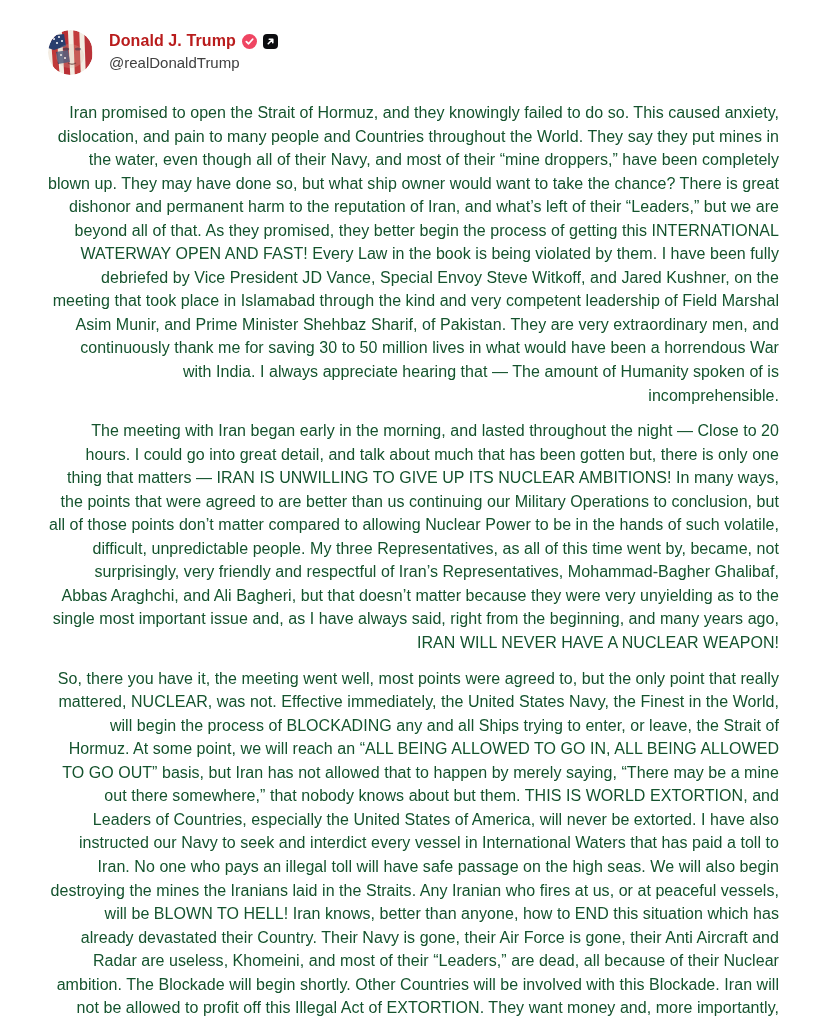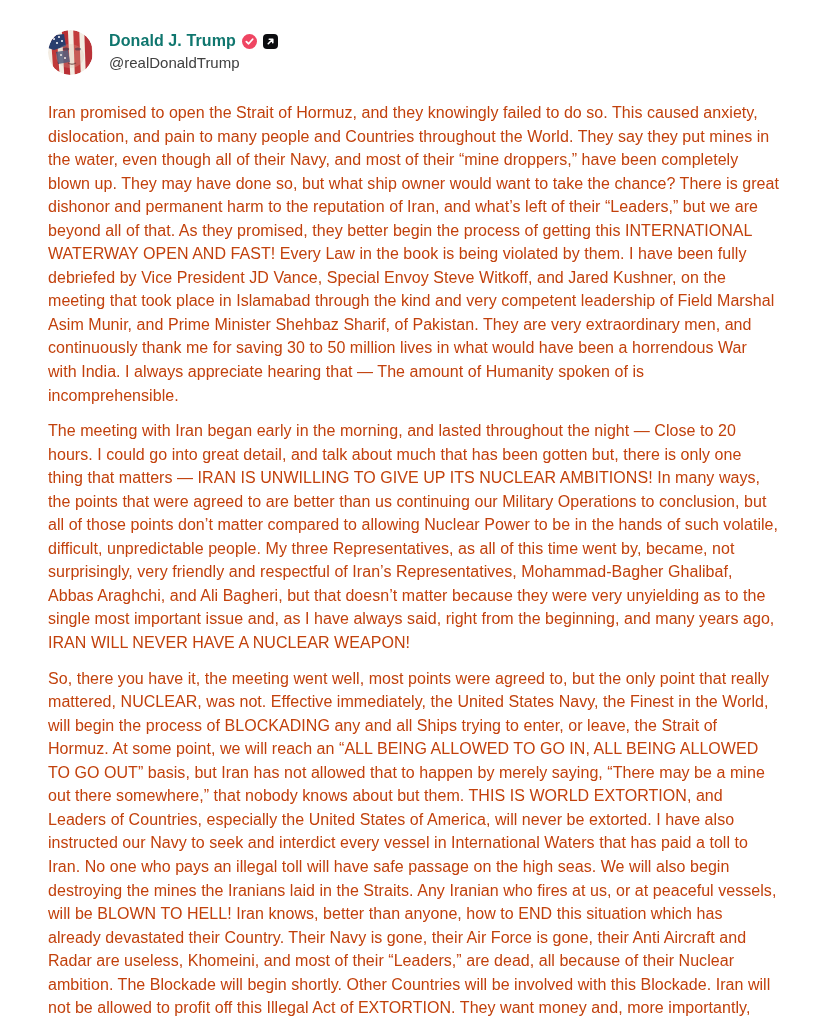--- a/index.html
+++ b/index.html
@@ -31,21 +31,21 @@
     padding-top: 2px;
   }
   .name-row {
     display: flex;
     align-items: center;
     gap: 6px;
   }
   .display-name {
     font-size: 16px;
     font-weight: bold;
-    color: #0f766e;
+    color: #b91c1c;
     letter-spacing: 0.1px;
     cursor: pointer;
   }
   .badge {
     display: inline-flex;
     align-items: center;
     justify-content: center;
     width: 15px;
     height: 15px;
     flex: 0 0 auto;
@@ -61,24 +61,24 @@
   .handle {
     margin-top: 4px;
     font-size: 15px;
     color: #404040;
     cursor: pointer;
   }
   .post-body p {
     width: 731px;
     font-size: 16px;
     line-height: 23.55px;
-    color: #c2410c;
+    color: #14532d;
     letter-spacing: 0.05px;
     margin-bottom: 12px;
-    text-align: left;
+    text-align: right;
   }
 </style>
 </head>
 <body>
 
 <div class="post">
 
   <div class="post-header">
 
     <div class="avatar">

